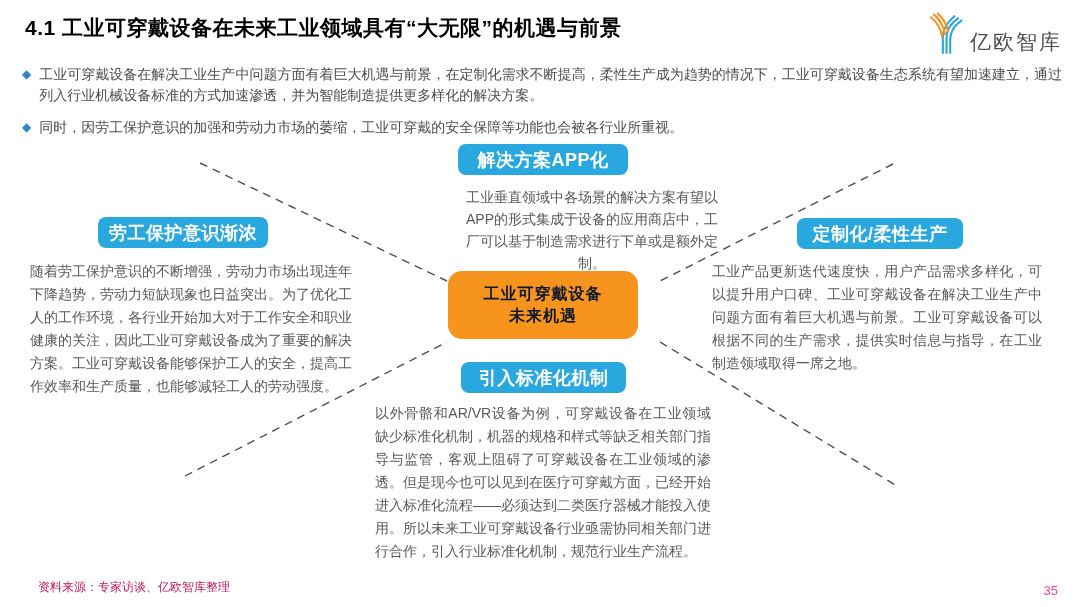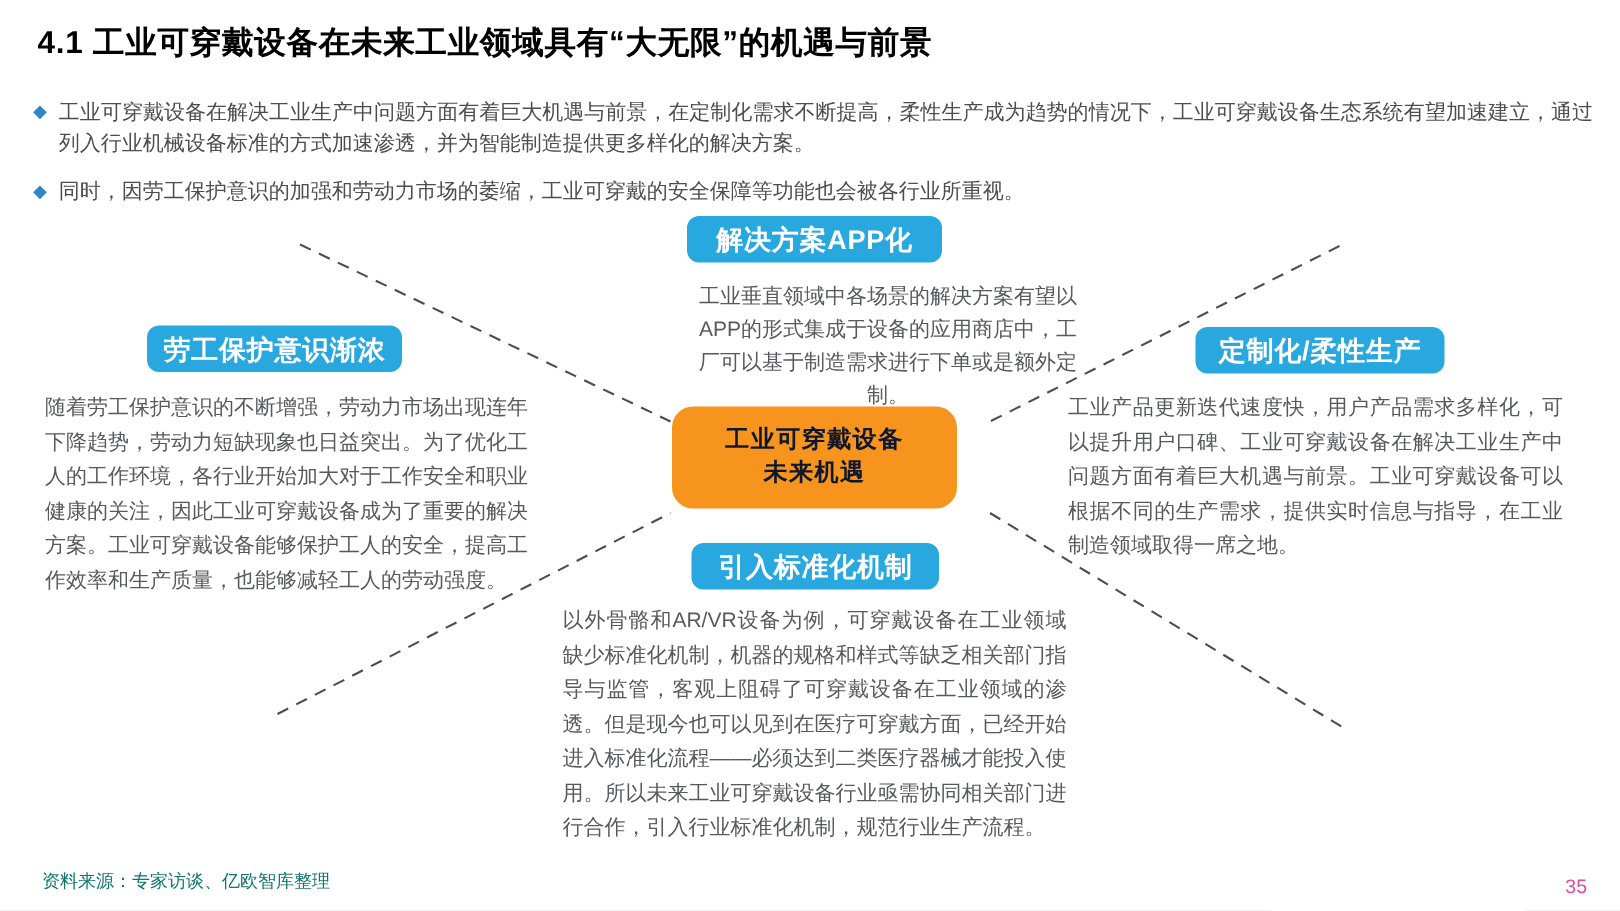--- a/index.html
+++ b/index.html
@@ -69,35 +69,54 @@
     margin:0;
     font-size:14px;color:#58595b;
     text-align:justify;
   }
   .desc-top   {left:416px;top:186px;width:256px;line-height:22px;text-align:center;margin-left:48px;}
   .desc-left  {left:30px; top:260px;width:322px;line-height:23px;}
   .desc-right {left:712px;top:260px;width:330px;line-height:23px;}
   .desc-bottom{left:375px;top:402px;width:336px;line-height:23px;}
   
   .source{
-    position:absolute;left:28px;bottom:11px;
-    font-size:12px;color:#0f766e;
+    position:absolute;left:38px;bottom:11px;
+    font-size:12px;color:#be185d;
   }
   .page-num{
     position:absolute;right:22px;bottom:9px;
     font-size:13px;color:#ec4899;
   }
 </style>
 </head>
 <body>
 
 <div class="slide">
 
   <h1 class="page-title">4.1 工业可穿戴设备在未来工业领域具有“大无限”的机遇与前景</h1>
 
+  <div class="logo">
+    <svg width="36" height="42" viewBox="0 0 34 40">
+      <g fill="none" stroke-linecap="round">
+
+        <g stroke="#2ba7df" stroke-width="2">
+          <path d="M14 39 L14 24 C14 16 18 10 25 4"></path>
+          <path d="M17.5 39 L17.5 25 C17.5 17 21 11 28.5 6"></path>
+          <path d="M21 39 L21 26 C21 19 24.5 13 32 8"></path>
+        </g>
+
+        <g stroke="#f7941e" stroke-width="2">
+          <path d="M13.5 24 C12 16 8 9 2.5 5"></path>
+          <path d="M16 21 C14.5 13 10.5 6.5 5.5 2.5"></path>
+          <path d="M19 18.5 C17.5 11.5 14 5.5 9 1.5"></path>
+        </g>
+      </g>
+    </svg>
+    <span class="logo-text">亿欧智库</span>
+  </div>
 
   <div class="bullets">
     <div class="bullet">
       <span class="diamond">◆</span>
       <p>工业可穿戴设备在解决工业生产中问题方面有着巨大机遇与前景，在定制化需求不断提高，柔性生产成为趋势的情况下，工业可穿戴设备生态系统有望加速建立，通过列入行业机械设备标准的方式加速渗透，并为智能制造提供更多样化的解决方案。</p>
     </div>
     <div class="bullet">
       <span class="diamond">◆</span>
       <p>同时，因劳工保护意识的加强和劳动力市场的萎缩，工业可穿戴的安全保障等功能也会被各行业所重视。</p>
     </div>

